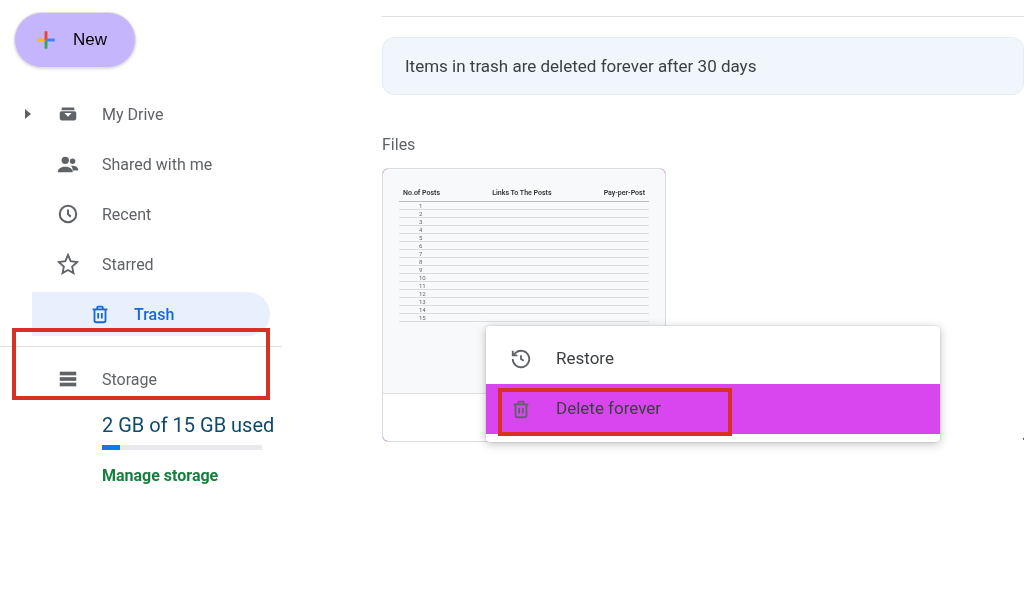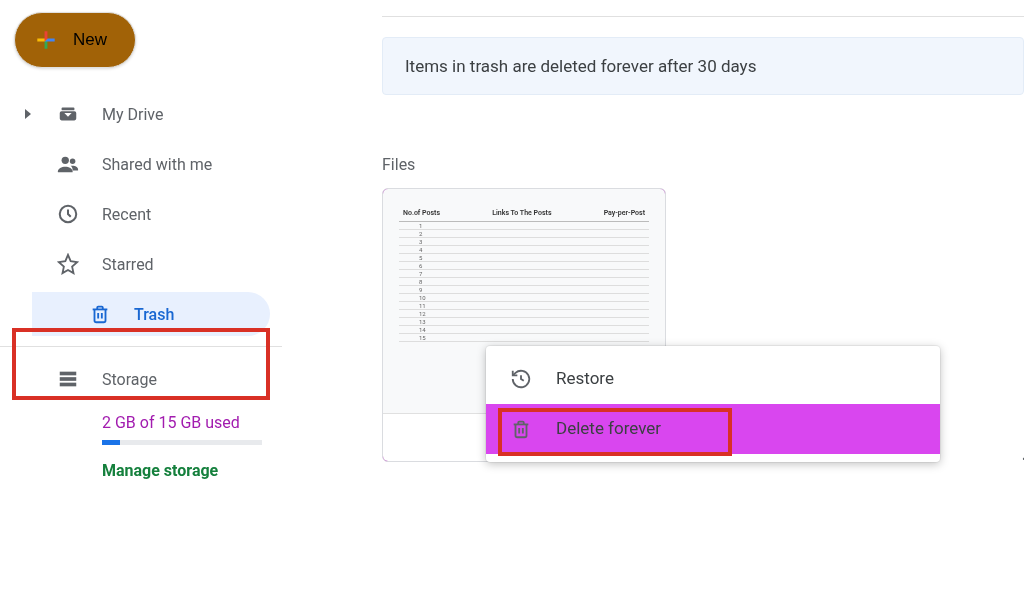--- a/index.html
+++ b/index.html
@@ -18,21 +18,21 @@
     width: 282px;
     padding: 12px 0 0 0;
   }
   .new-button {
     display: inline-flex;
     align-items: center;
     gap: 14px;
     padding: 14px 28px 14px 18px;
     margin: 0 0 18px 14px;
     border-radius: 28px;
-    background: #a16207;
+    background: #c4b5fd;
     border: 1px solid #e0e0e0;
     box-shadow: 0 1px 3px rgba(0,0,0,0.15);
     font-size: 17px;
     font-weight: 500;
     cursor: pointer;
   }
   .plus-icon {
     width: 26px; height: 26px; display: flex; align-items: center; justify-content: center;
   }
   .plus-icon svg { width: 26px; height: 26px; }
@@ -59,21 +59,21 @@
     width: 12px; display:flex; align-items:center; justify-content:center; color:#5f6368;
   }
   .nav-item .nav-icon {
     width: 24px; height: 24px; display:flex; align-items:center; justify-content:center;
     color: #5f6368;
   }
   .nav-item.active .nav-icon { color: #1967d2; }
   .nav-item .spacer-chevron { width: 12px; }
   
   .divider { border-top: 1px solid #e0e0e0; margin: 10px 0 10px 0; }
-  .storage-text { font-size: 16px; color: #a21caf; margin: 12px 0 8px; padding-left: 46px;}
+  .storage-text { font-size: 20px; color: #0c4a6e; margin: 12px 0 8px; padding-left: 46px;}
   
   .storage-text { padding-left: 0; margin-left: 0; }
   .storage-bar {
     width: 160px; height: 5px; background: #e8eaed; margin: 8px 0 16px 0;
   }
   .storage-bar-fill { height: 100%; background: #1a73e8; width: 18px; }
   .manage-link { color: #15803d; font-size: 16px; font-weight: 700; cursor: pointer; }
   
   .highlight-box-trash {
     position: absolute;
@@ -93,25 +93,25 @@
   .page-title {
     font-size: 22px;
     color: #3c4043;
     font-weight: 400;
     margin-bottom: 18px;
   }
   .title-divider { border-top: 1px solid #e0e0e0; margin-bottom: 20px; }
   .banner {
     background: #f1f6fd;
     border: 1px solid #e3ecf7;
-    border-radius: 4px;
+    border-radius: 12px;
     padding: 18px 22px;
     font-size: 17px;
     color: #3c4043;
-    margin-bottom: 60px;
+    margin-bottom: 40px;
   }
   .section-header {
     font-size: 16px;
     color: #5f6368;
     margin-bottom: 14px;
   }
   .files-row {
     display: flex;
     gap: 28px;
     position: relative;

